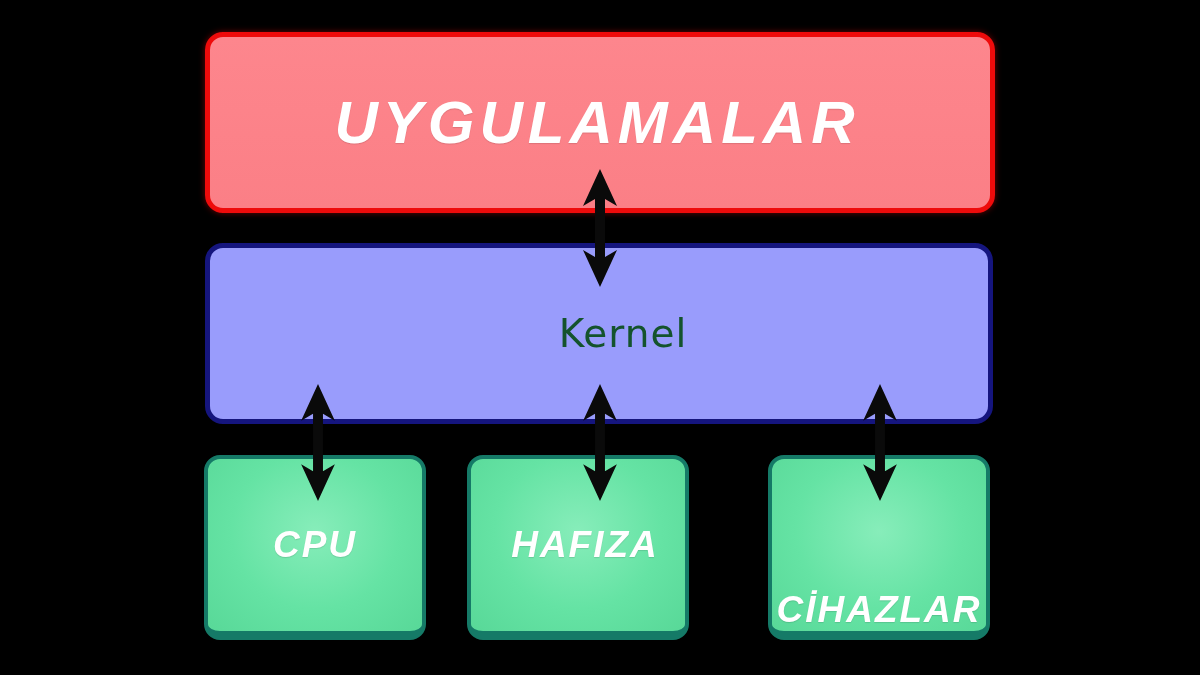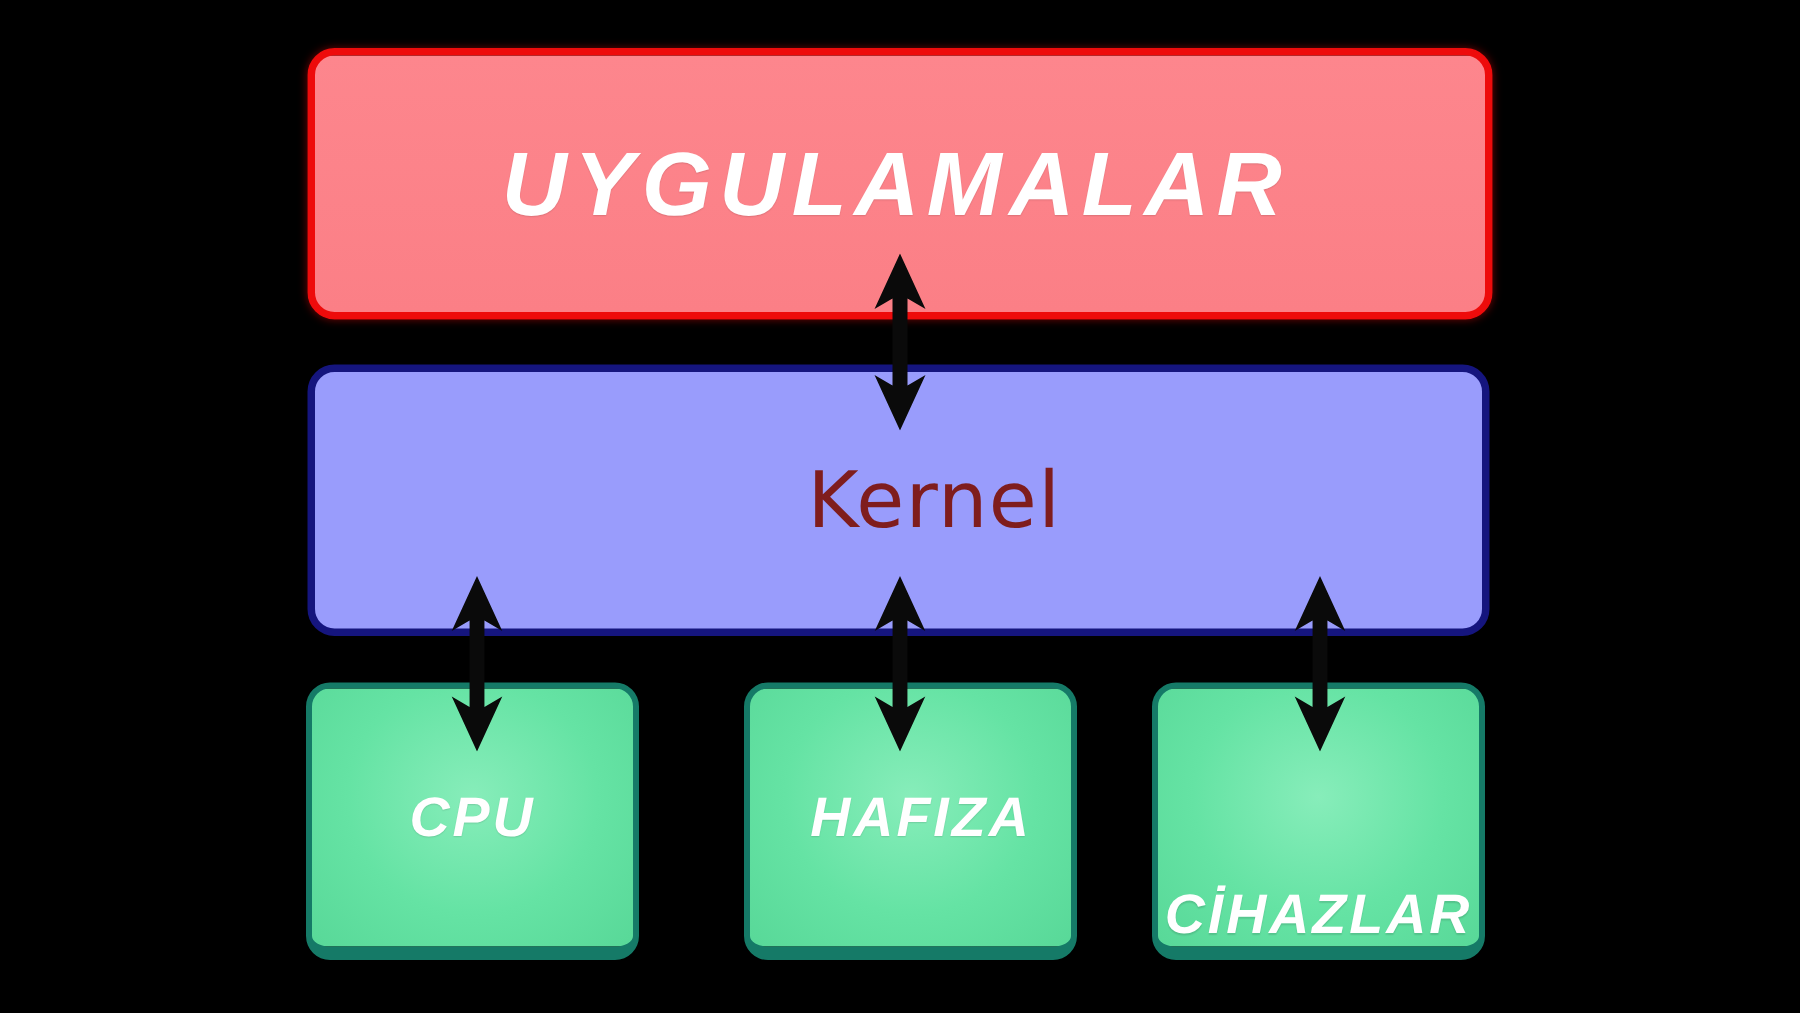--- a/index.html
+++ b/index.html
@@ -34,37 +34,37 @@
   }
   .box-green {
     top: 455px;
     width: 222px; height: 185px;
     background: radial-gradient(ellipse at 50% 42%, #87edba 0%, #65e3a4 55%, #58d898 100%);
     border: 4px solid #157a67;
     border-bottom-width: 9px;
     border-radius: 16px;
   }
   .box-cpu      { left: 204px; justify-content: center; }
-  .box-memory   { left: 496px; padding-left: 14px; }
+  .box-memory   { left: 467px; padding-left: 14px; }
   .box-devices  { left: 768px; align-items: flex-end; }
 
   .title-italic {
     color: #ffffff;
     font-weight: bold;
     font-style: italic;
     letter-spacing: 4px;
     text-shadow: 0 1px 1px rgba(0,0,0,0.12);
     white-space: nowrap;
   }
   .apps-label  { font-size: 60px; letter-spacing: 5px; padding-right: 6px; }
   .green-label { font-size: 37px; letter-spacing: 2px; }
   .kernel-label {
     font-family: "DejaVu Sans", "Liberation Sans", sans-serif;
-    color: #7f1d1d;
-    font-size: 52px;
+    color: #14532d;
+    font-size: 39px;
     font-weight: normal;
     letter-spacing: 1px;
     margin-left: 48px;
   }
 
   .arrow {
     position: absolute;
     width: 40px;
     pointer-events: none;
   }

